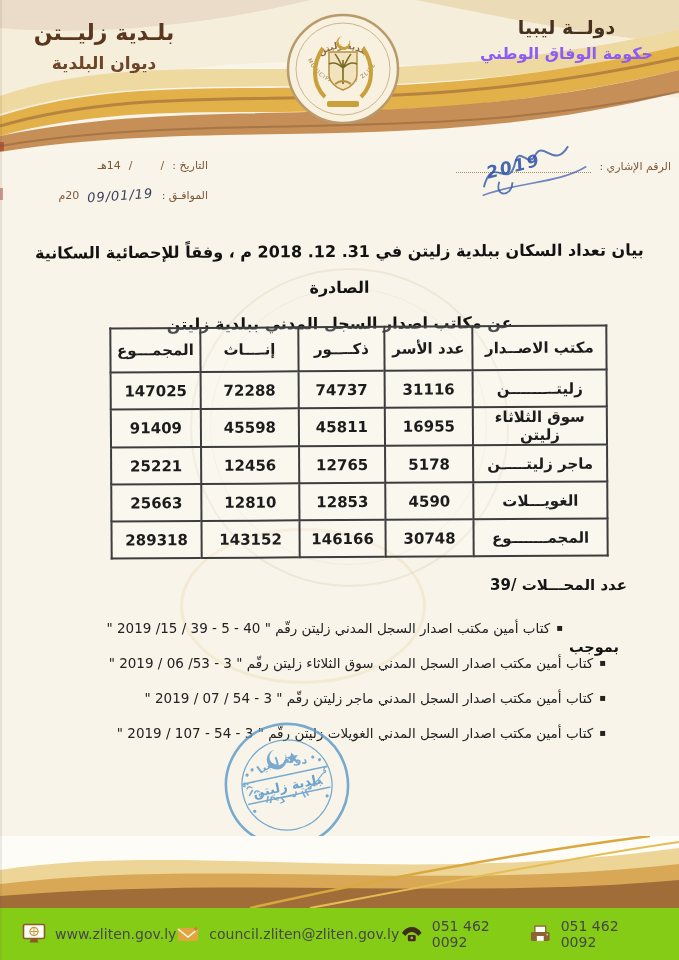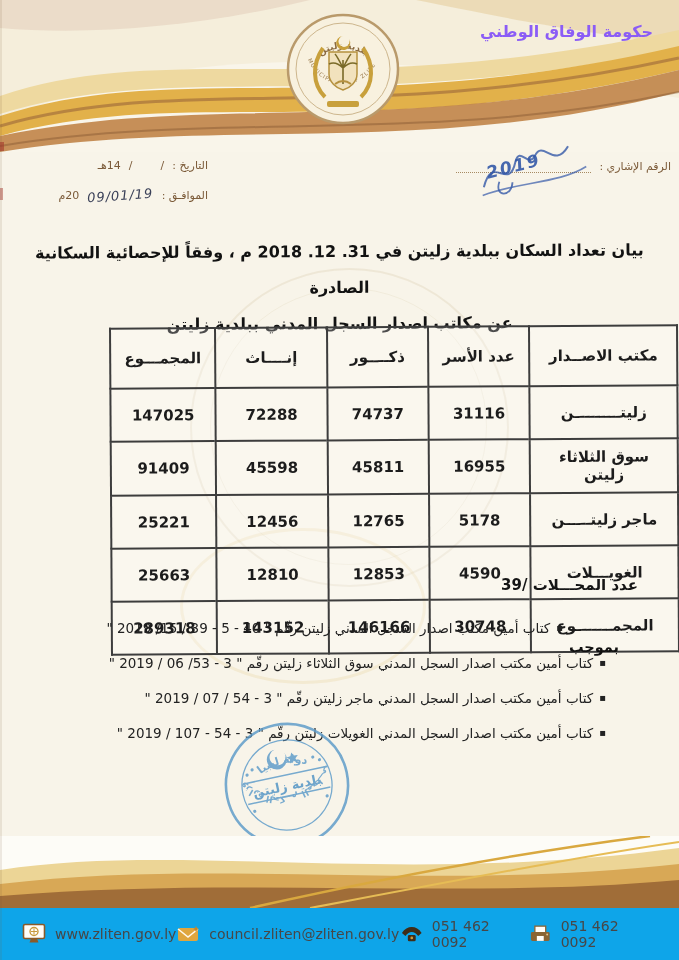--- a/index.html
+++ b/index.html
@@ -40,41 +40,41 @@
            border-radius:50%;}
   .wm-ring2{position:absolute;left:210px;top:288px;width:275px;height:275px;border:1px solid rgba(170,140,80,.09);
            border-radius:50%;}
   .wm-ring3{position:absolute;left:180px;top:528px;width:240px;height:150px;border:3px solid rgba(225,195,120,.20);
            border-radius:50%;}
 
   
   .census-wrap{position:absolute;left:110px;top:326px;transform:rotate(-0.35deg);}
   table.census{border-collapse:collapse;direction:rtl;background:rgba(255,255,255,.25);}
   table.census th,table.census td{border:2px solid #3d3d3d;text-align:center;color:#1c1c1c;
-      font-weight:bold;padding:8px;}
+      font-weight:bold;padding:0;}
   table.census th{height:42px;font-size:15px;}
   table.census td{height:35px;font-size:15px;}
   .c-office{width:132px;} .c-families{width:86px;} .c-males{width:84px;}
   .c-females{width:96px;} .c-total{width:88px;}
 
   
-  .shops-line{position:absolute;right:41px;top:576px;direction:rtl;font-size:15px;font-weight:bold;color:#151515;}
+  .shops-line{position:absolute;right:52px;top:576px;direction:rtl;font-size:15px;font-weight:bold;color:#151515;}
   .notes{position:absolute;right:60px;left:30px;top:610px;direction:rtl;}
   .note-line{height:35px;font-size:13.5px;color:#222;text-align:right;display:flex;align-items:center;gap:6px;
              direction:rtl;}
   .note-line.indent{padding-right:13px;}
   .pursuant{font-weight:bold;font-size:14.5px;color:#111;margin-top:38px;}
   .bullet{font-size:10px;line-height:1;}
 
   
   .stamp-wrap{position:absolute;left:222px;top:720px;width:130px;height:130px;transform:rotate(-12deg);opacity:.82;}
 
   
   .band-bottom{position:absolute;left:0;top:836px;width:679px;height:72px;}
-  .footer-bar{position:absolute;left:0;top:908px;width:679px;height:52px;background:#0ea5e9;
+  .footer-bar{position:absolute;left:0;top:908px;width:679px;height:52px;background:#84cc16;
               display:flex;align-items:center;justify-content:space-between;padding:0 22px;box-sizing:border-box;}
   .f-item{display:flex;align-items:center;gap:7px;font-size:14px;color:#474747;direction:ltr;}
 
   
   .edge-mark1{position:absolute;left:0;top:142px;width:4px;height:9px;background:rgba(160,50,40,.55);}
   .edge-mark2{position:absolute;left:0;top:188px;width:3px;height:12px;background:rgba(160,50,40,.45);}
   .edge-strip{position:absolute;left:0;top:0;width:2px;height:960px;background:rgba(120,90,60,.12);}
 </style>
 </head>
 <body>
@@ -88,20 +88,24 @@
       <path d="M679,0 V44 C556,30 478,12 416,0 Z" fill="#e6cf9f" opacity="0.6"></path>
       <path d="M0,122 C150,52 330,42 679,98 V152 H0 Z" fill="#f9f5ea"></path>
       <path d="M0,96 C170,38 340,104 679,30 V48 C350,118 180,58 0,114 Z" fill="#eed9a0"></path>
       <path d="M0,116 C180,58 350,122 679,46 V70 C360,146 190,84 0,136 Z" fill="#e2b14a"></path>
       <path d="M0,136 C210,92 400,138 679,70 V92 C420,158 220,116 0,152 Z" fill="#c08448" opacity="0.9"></path>
       <path d="M0,126 C190,72 360,128 679,58" stroke="#a5703c" stroke-width="3" fill="none" opacity="0.7"></path>
       <path d="M0,146 C220,110 420,146 679,92" stroke="#8a5c34" stroke-width="2" fill="none" opacity="0.5"></path>
     </svg>
   </div>
 
+  <div class="hdr-left">
+    <div class="l1">بلـدية زليــتن</div>
+    <div class="l2">ديوان البلدية</div>
+  </div>
 
   <div class="logo-wrap">
     <svg width="116" height="114" viewBox="0 0 116 114">
       <ellipse cx="58" cy="57" rx="55" ry="54" fill="#f8f1df" stroke="#b99a6b" stroke-width="2.5"></ellipse>
       <ellipse cx="58" cy="57" rx="47" ry="46" fill="none" stroke="#cdb68d" stroke-width="1"></ellipse>
       <defs>
         <path id="sealTop" d="M20,64 A40,40 0 0 1 96,64"></path>
         <path id="sealBot" d="M24,50 A38,40 0 0 0 92,50"></path>
       </defs>
       <text font-size="9" fill="#8a6a40" font-weight="bold" text-anchor="middle">
@@ -116,20 +120,21 @@
         <path d="M58,24 a7,7 0 1 0 6,3 a5.5,5.5 0 1 1 -6,-3" fill="#c8a03c"></path>
         <path d="M44,40 h28 v22 c0,8 -7,14 -14,16 c-7,-2 -14,-8 -14,-16 Z" fill="#f2e2bd" stroke="#b5913f" stroke-width="1.5"></path>
         <path d="M58,56 v16 M58,56 C52,50 48,50 44,52 M58,56 C64,50 68,50 72,52 M58,56 C54,48 52,44 50,42 M58,56 C62,48 64,44 66,42 M58,56 v-8" stroke="#7a6a28" stroke-width="1.6" fill="none"></path>
         <path d="M50,72 q8,-6 16,0" stroke="#b5913f" stroke-width="2" fill="none"></path>
         <rect x="42" y="89" width="32" height="6" rx="2" fill="#c8a03c"></rect>
       </g>
     </svg>
   </div>
 
   <div class="hdr-right">
+    <div class="l1">دولــة ليبيا</div>
     <div class="l2">حكومة الوفاق الوطني</div>
   </div>
 
   <div class="meta-left">
     <div class="meta-row">
       <span>التاريخ :</span>
       <span class="pre">/        /</span>
       <span>14هـ</span>
     </div>
     <div class="meta-row">

